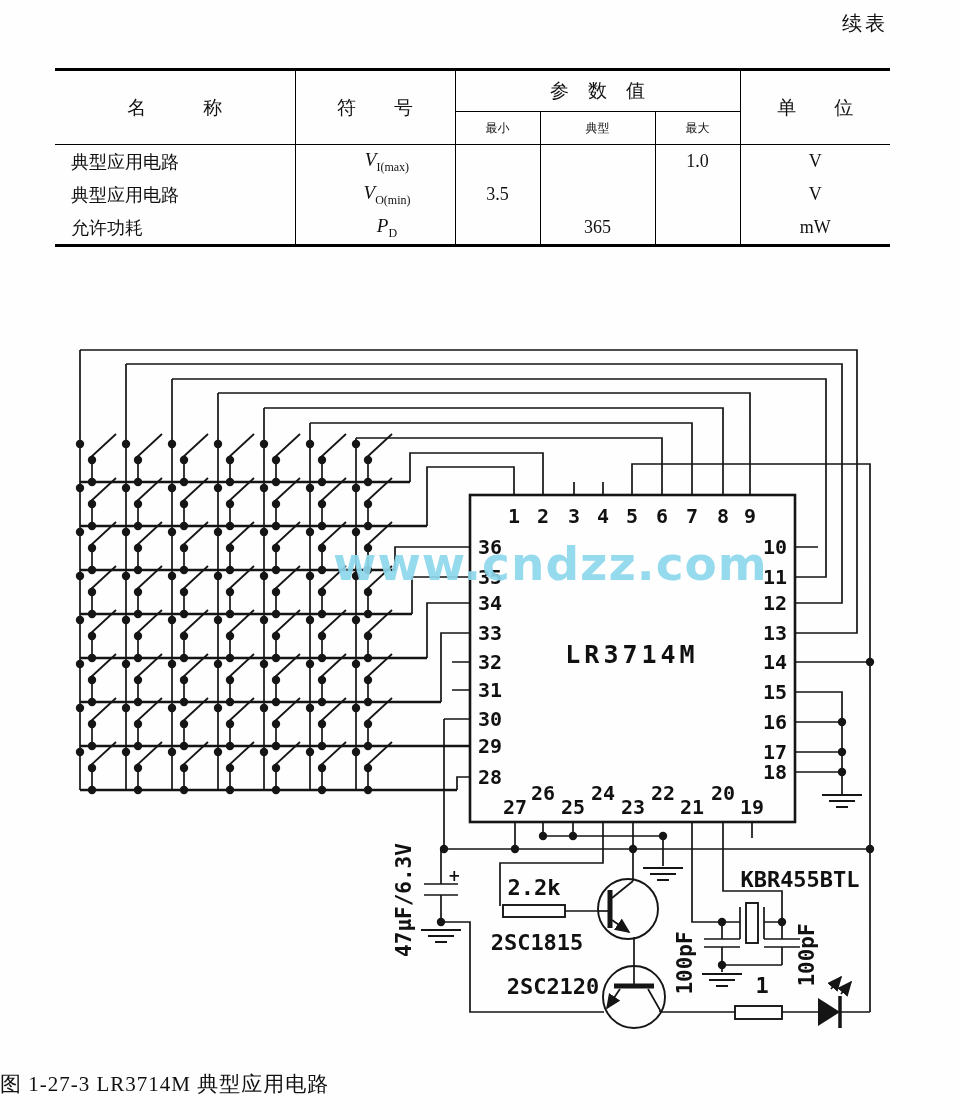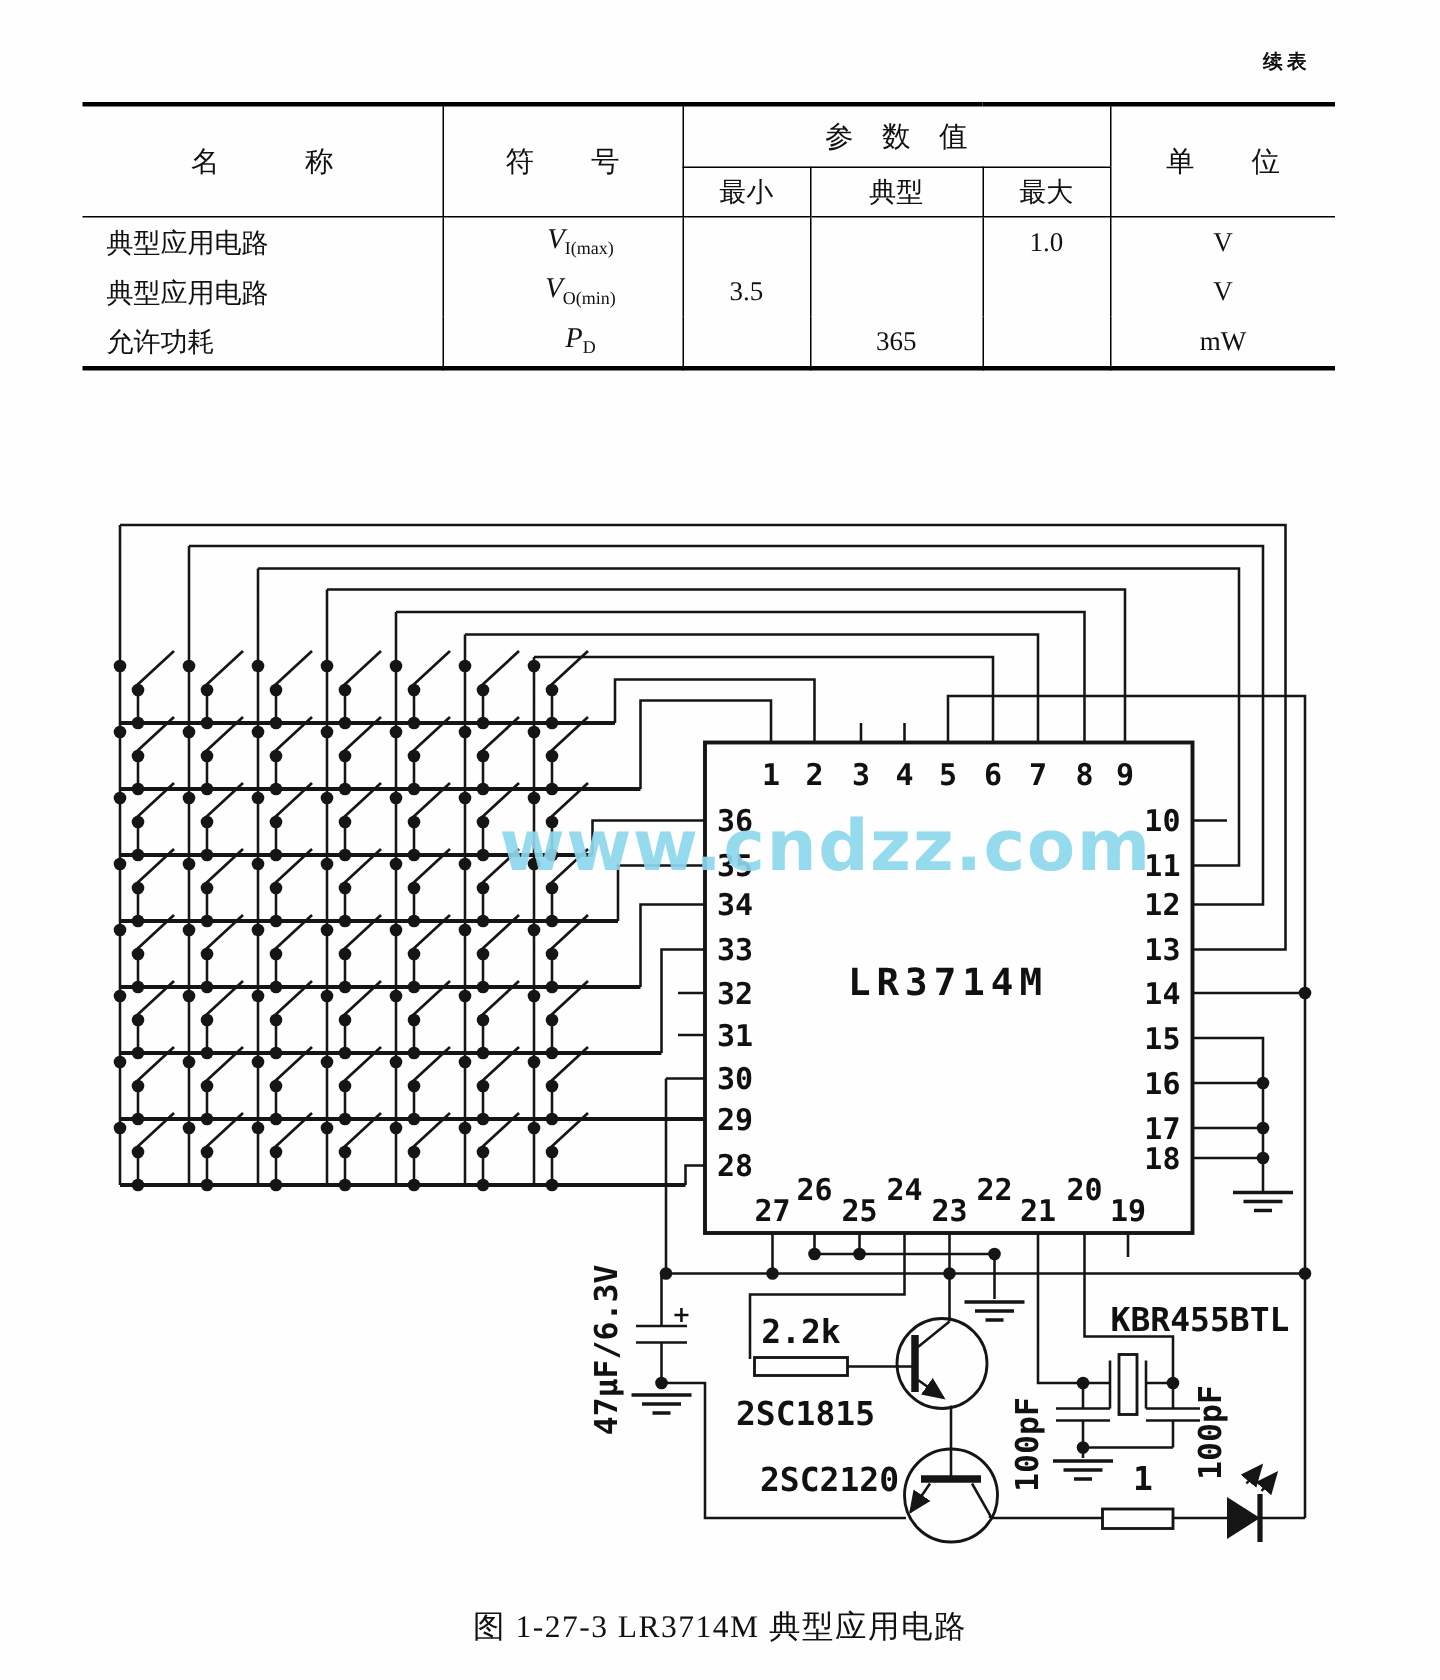--- a/index.html
+++ b/index.html
@@ -1,34 +1,34 @@
 <!DOCTYPE html>
 <html><head>
 <meta charset="utf-8">
 <style>
   html,body{margin:0;padding:0;background:#e8e8e8}
   .page{position:relative;width:960px;height:1120px;background:#fefefe;color:#111;
         font-family:"Liberation Serif",serif;overflow:hidden;margin:0 auto}
-  .cont-label{position:absolute;top:32px;left:842px;font-size:13px;letter-spacing:3px;font-weight:bold}
+  .cont-label{position:absolute;top:10px;left:842px;font-size:20px;letter-spacing:3px;font-weight:normal}
   table.spec{position:absolute;left:55px;top:68px;width:835px;border-collapse:collapse;table-layout:fixed;
              border-top:3.5px solid #000;border-bottom:3.5px solid #000;font-size:18px}
   table.spec td{padding:0;text-align:center;vertical-align:middle;overflow:hidden;white-space:nowrap}
   td.v{border-left:1.7px solid #000}
   td.hline{border-bottom:1.7px solid #000}
   .hdr1 td{height:40px;font-size:19px}
-  .hdr2 td{height:32px;font-size:18px}
+  .hdr2 td{height:32px;font-size:12px}
   .drow td{height:33px}
   .name-cell{text-align:left !important;padding-left:16px !important}
   .sym-cell{text-align:left;padding-left:24px !important}
   .sym-cell i{font-family:"Liberation Serif",serif;font-size:19px}
   .sym-cell sub{font-size:12px}
   .sec-title{position:absolute;left:84px;top:244px;font-family:"DejaVu Sans",sans-serif;
              font-weight:bold;font-size:27px;letter-spacing:2px}
   #circ{position:absolute;left:0;top:318px}
-  .caption{position:absolute;left:0;top:1070px;width:100%;text-align:center;
+  .caption{position:absolute;left:0;top:1070px;width:100%;text-align:left;
            font-size:21px;letter-spacing:1px}
   .wire{stroke:#151515;stroke-width:1.7;fill:none}
   .thick{stroke:#151515;stroke-width:2.7;fill:none}
   .gnd{stroke:#151515;stroke-width:2.2;fill:none}
   .comp{stroke:#151515;stroke-width:1.9;fill:#fefefe}
   .pin-num{font-family:"DejaVu Sans Mono",monospace;font-weight:bold;font-size:20px;fill:#111}
   .ic-name{font-family:"DejaVu Sans Mono",monospace;font-weight:bold;font-size:25px;letter-spacing:4px;fill:#111}
   .clabel{font-family:"DejaVu Sans Mono",monospace;font-weight:bold;font-size:22px;fill:#111}
   .clabel-s{font-family:"DejaVu Sans Mono",monospace;font-weight:bold;font-size:21px;fill:#111}
   .plus{font-family:"DejaVu Sans",sans-serif;font-weight:bold;font-size:15px;fill:#111}

